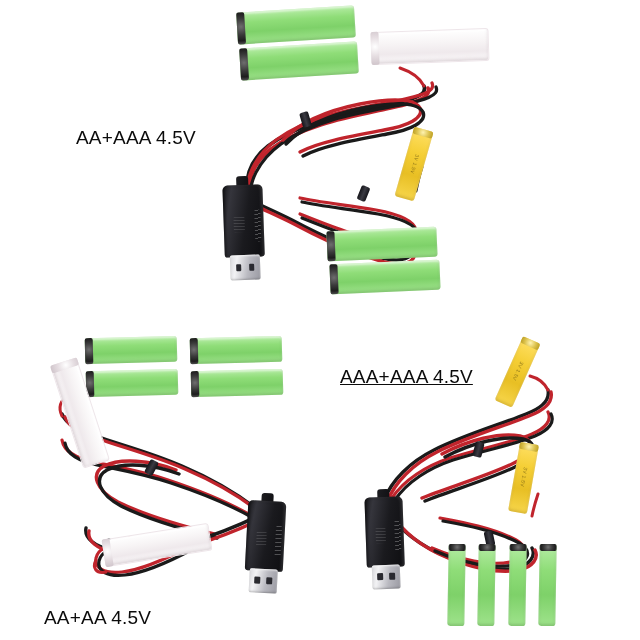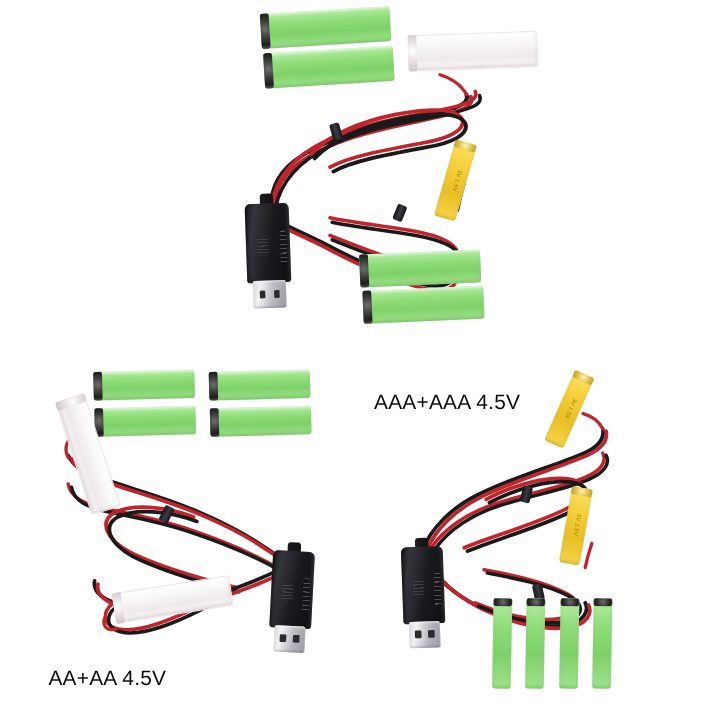--- a/index.html
+++ b/index.html
@@ -183,20 +183,21 @@
     </div>
 
     <div class="usb" style="left:224px;top:185px;width:40px;height:95px;transform:rotate(-2deg);">
       <div class="neck"></div>
       <div class="shell"></div>
       <div class="logo"></div>
       <div class="ribs"></div>
       <div class="metal"></div>
     </div>
 
+    <div class="label" style="left:76px;top:127px;">AA+AAA 4.5V</div>
   </div>
 
   <div class="group" style="left:0;top:320px;width:330px;height:320px;">
 
     <svg class="wires" width="330" height="320" viewBox="0 0 330 320">
       <g fill="none" stroke-linecap="round">
 
         <path d="M258,190 C238,174 210,158 182,146 C150,132 118,124 96,116 C78,110 66,104 62,94" stroke="#1a1a1a" stroke-width="3.4"></path>
         <path d="M261,193 C241,177 213,161 185,149 C153,135 121,127 99,119 C81,113 69,107 65,97" stroke="#c0242c" stroke-width="3.4"></path>
         <path d="M252,196 C228,182 198,170 168,160 C138,150 112,146 94,142 C76,138 64,132 62,120" stroke="#c0242c" stroke-width="3.2"></path>
@@ -310,16 +311,16 @@
     </div>
 
     <div class="usb" style="left:36px;top:177px;width:38px;height:92px;transform:rotate(-2deg);">
       <div class="neck"></div>
       <div class="shell"></div>
       <div class="logo"></div>
       <div class="ribs"></div>
       <div class="metal"></div>
     </div>
 
-    <div class="label" style="left:10px;top:36px;">AAA+AAA 4.5V</div>
+    <div class="label" style="left:10px;top:46px;text-decoration:underline;">AAA+AAA 4.5V</div>
   </div>
 
 </div>
 
 </body></html>

